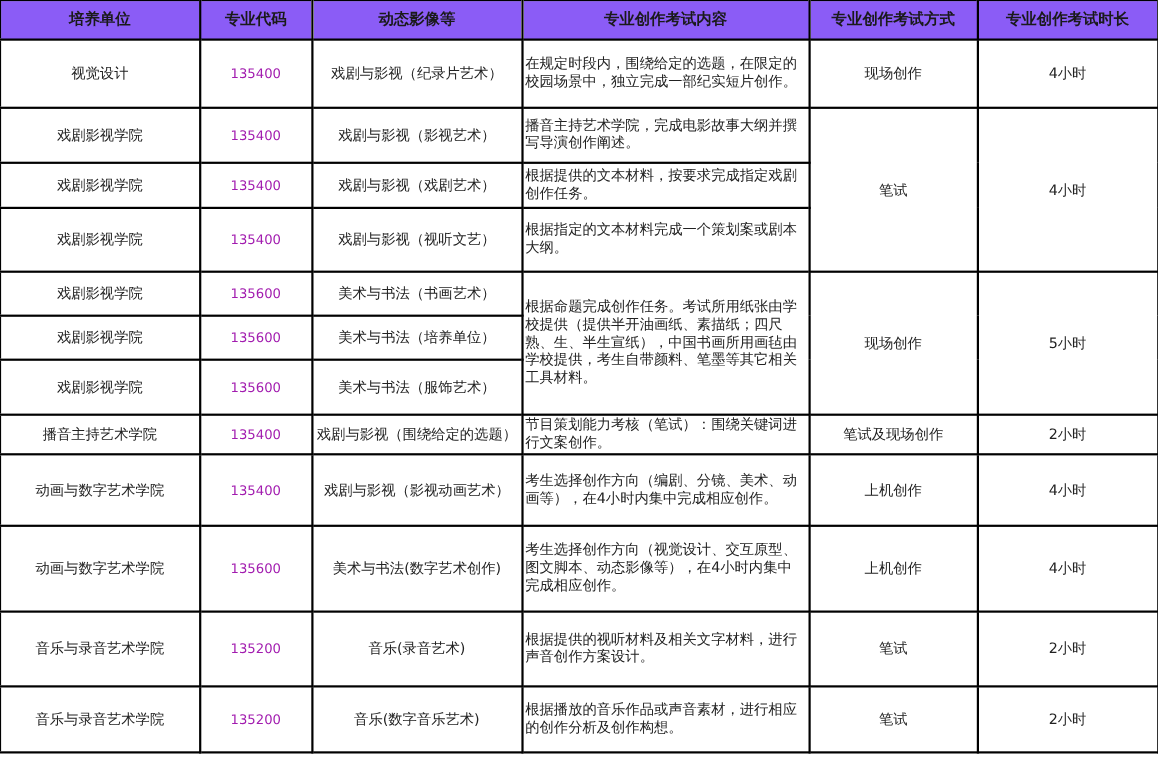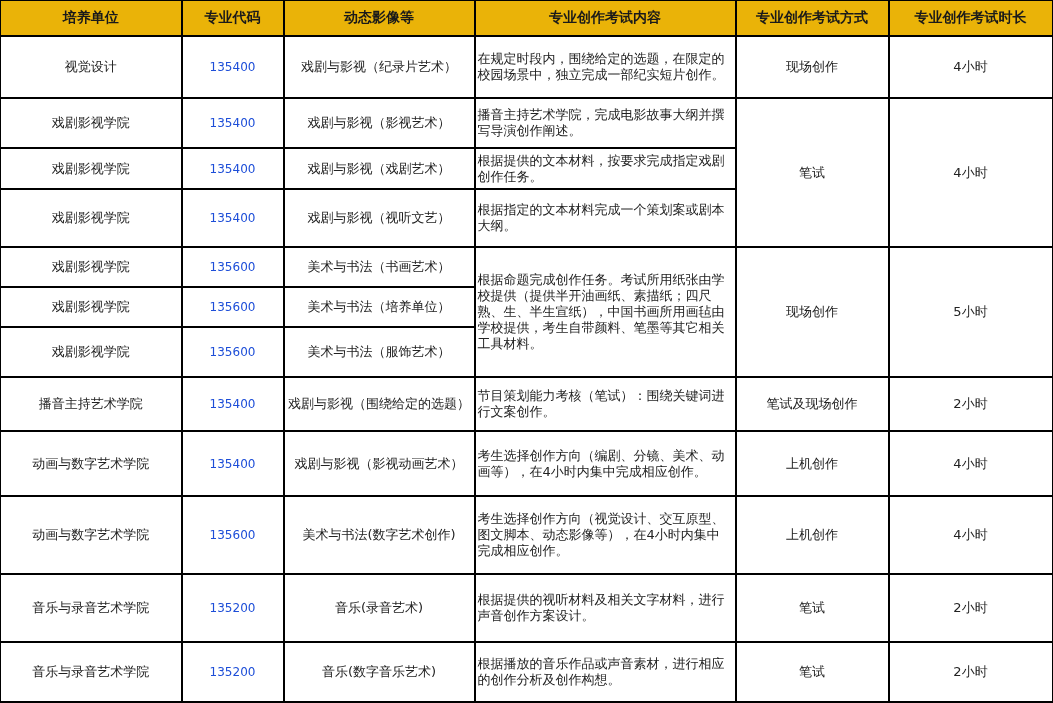--- a/index.html
+++ b/index.html
@@ -15,34 +15,34 @@
     padding: 0;
     text-align: center;
     vertical-align: middle;
     font-size: 13px;
     color: #222;
     overflow: hidden;
   }
   table.exam tr:first-child th { border-top: 1px solid #000; }
   table.exam tr th:first-child, table.exam tr td:first-child { border-left: 1px solid #000; }
   table.exam th {
-    background: #eab308;
+    background: #8b5cf6;
     font-weight: bold;
     font-size: 14px;
     color: #1a1a1a;
     height: 34px;
   }
   table.exam td.content {
     text-align: left;
     padding: 0 2px;
     line-height: 16px;
     font-size: 13px;
     margin-top: 16px;
   }
-  table.exam td.code { font-size: 12px; color: #1d4ed8; }
+  table.exam td.code { font-size: 12px; color: #a21caf; }
 </style>
 </head>
 <body>
 
 <table class="exam">
   <colgroup>
     <col style="width:181px">
       <col style="width:102px">
       <col style="width:191px">
     <col style="width:261px">
@@ -99,21 +99,21 @@
     <tr style="height:40px">
       <td>戏剧影视学院</td>
       <td class="code">135600</td>
       <td>美术与书法（培养单位）</td>
     </tr>
     <tr style="height:50px">
       <td>戏剧影视学院</td>
       <td class="code">135600</td>
       <td>美术与书法（服饰艺术）</td>
     </tr>
-    <tr style="height:54px">
+    <tr style="height:36px">
       <td>播音主持艺术学院</td>
       <td class="code">135400</td>
       <td>戏剧与影视（围绕给定的选题）</td>
       <td class="content">节目策划能力考核（笔试）：围绕关键词进行文案创作。</td>
       <td>笔试及现场创作</td>
       <td>2小时</td>
     </tr>
     <tr style="height:65px">
       <td>动画与数字艺术学院</td>
       <td class="code">135400</td>

